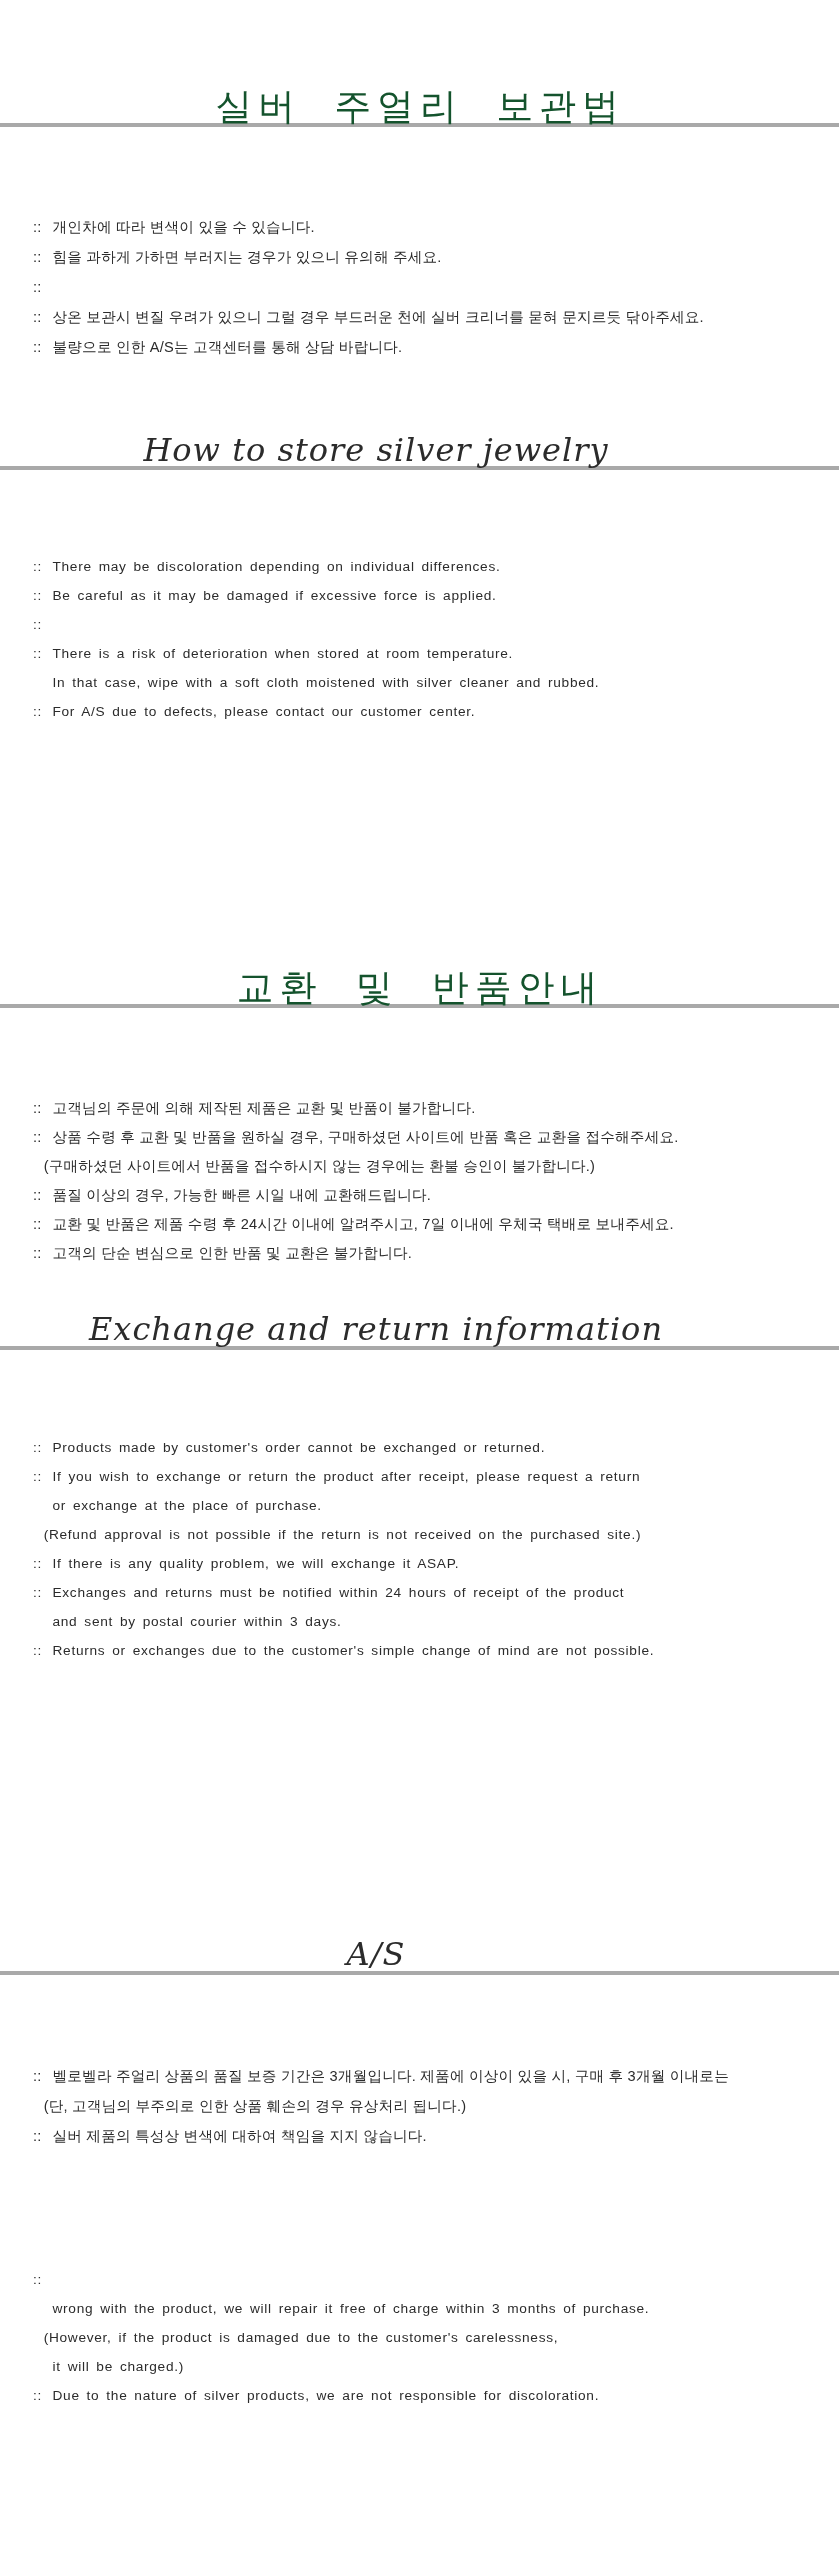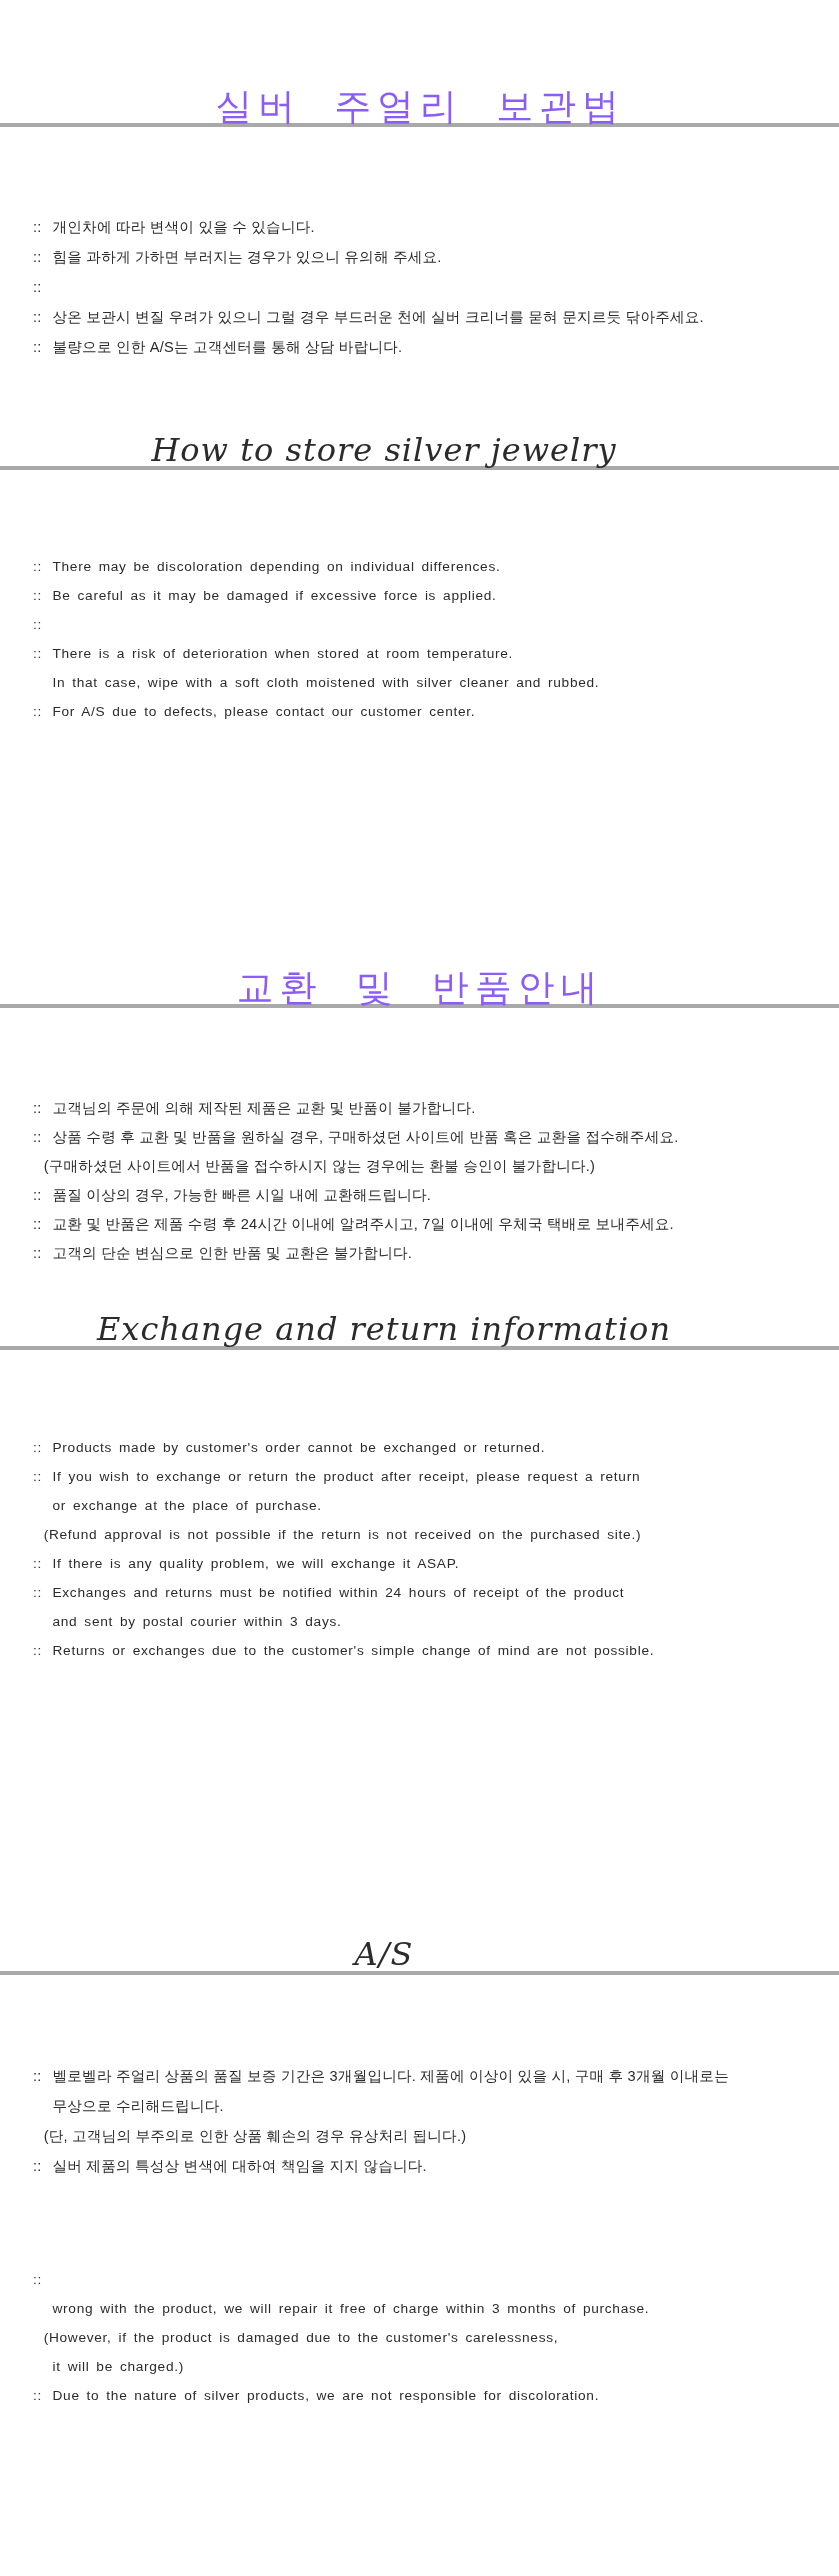--- a/index.html
+++ b/index.html
@@ -24,37 +24,36 @@
     position: absolute;
     left: 0;
     width: 840px;
     margin: 0;
     text-align: center;
     font-family: "DejaVu Serif", serif;
     font-weight: normal;
     font-size: 37px;
     letter-spacing: 5.9px;
     word-spacing: 15.6px;
-    color: #8b5cf6;
+    color: #14532d;
     z-index: 2;
   }
   .title-en {
     position: absolute;
     left: 0;
     width: 752px;
     margin: 0;
     text-align: center;
     font-family: "DejaVu Serif", serif;
     font-style: italic;
     font-weight: normal;
     font-size: 32px;
     letter-spacing: 1px;
     color: #2b2b2b;
     z-index: 2;
-    padding-left: 8px;
   }
   .list {
     position: absolute;
     left: 33px;
     right: 9.8px;
     z-index: 2;
   }
   .list.kr {
     font-size: 14.6px;
     letter-spacing: 0.2px;
@@ -194,23 +193,20 @@
   </div>
 
   <div class="divider" style="top:1971px"></div>
   <h2 class="title-en" style="top:1935px">A/S</h2>
 
   <div class="list kr lh31" style="top:2061px">
     <div class="row">
       <span class="bullet">::</span>
       <span>벨로벨라 주얼리 상품의 품질 보증 기간은 3개월입니다. 제품에 이상이 있을 시, 구매 후 3개월 이내로는</span>
     </div>
-    <div class="row cont">
-      <span>무상으로 수리해드립니다.</span>
-    </div>
     <div class="row paren">
       <span>(단, 고객님의 부주의로 인한 상품 훼손의 경우 유상처리 됩니다.)</span>
     </div>
     <div class="row">
       <span class="bullet">::</span>
       <span>실버 제품의 특성상 변색에 대하여 책임을 지지 않습니다.</span>
     </div>
   </div>
 
   <div class="list en lh30" style="top:2265px">

